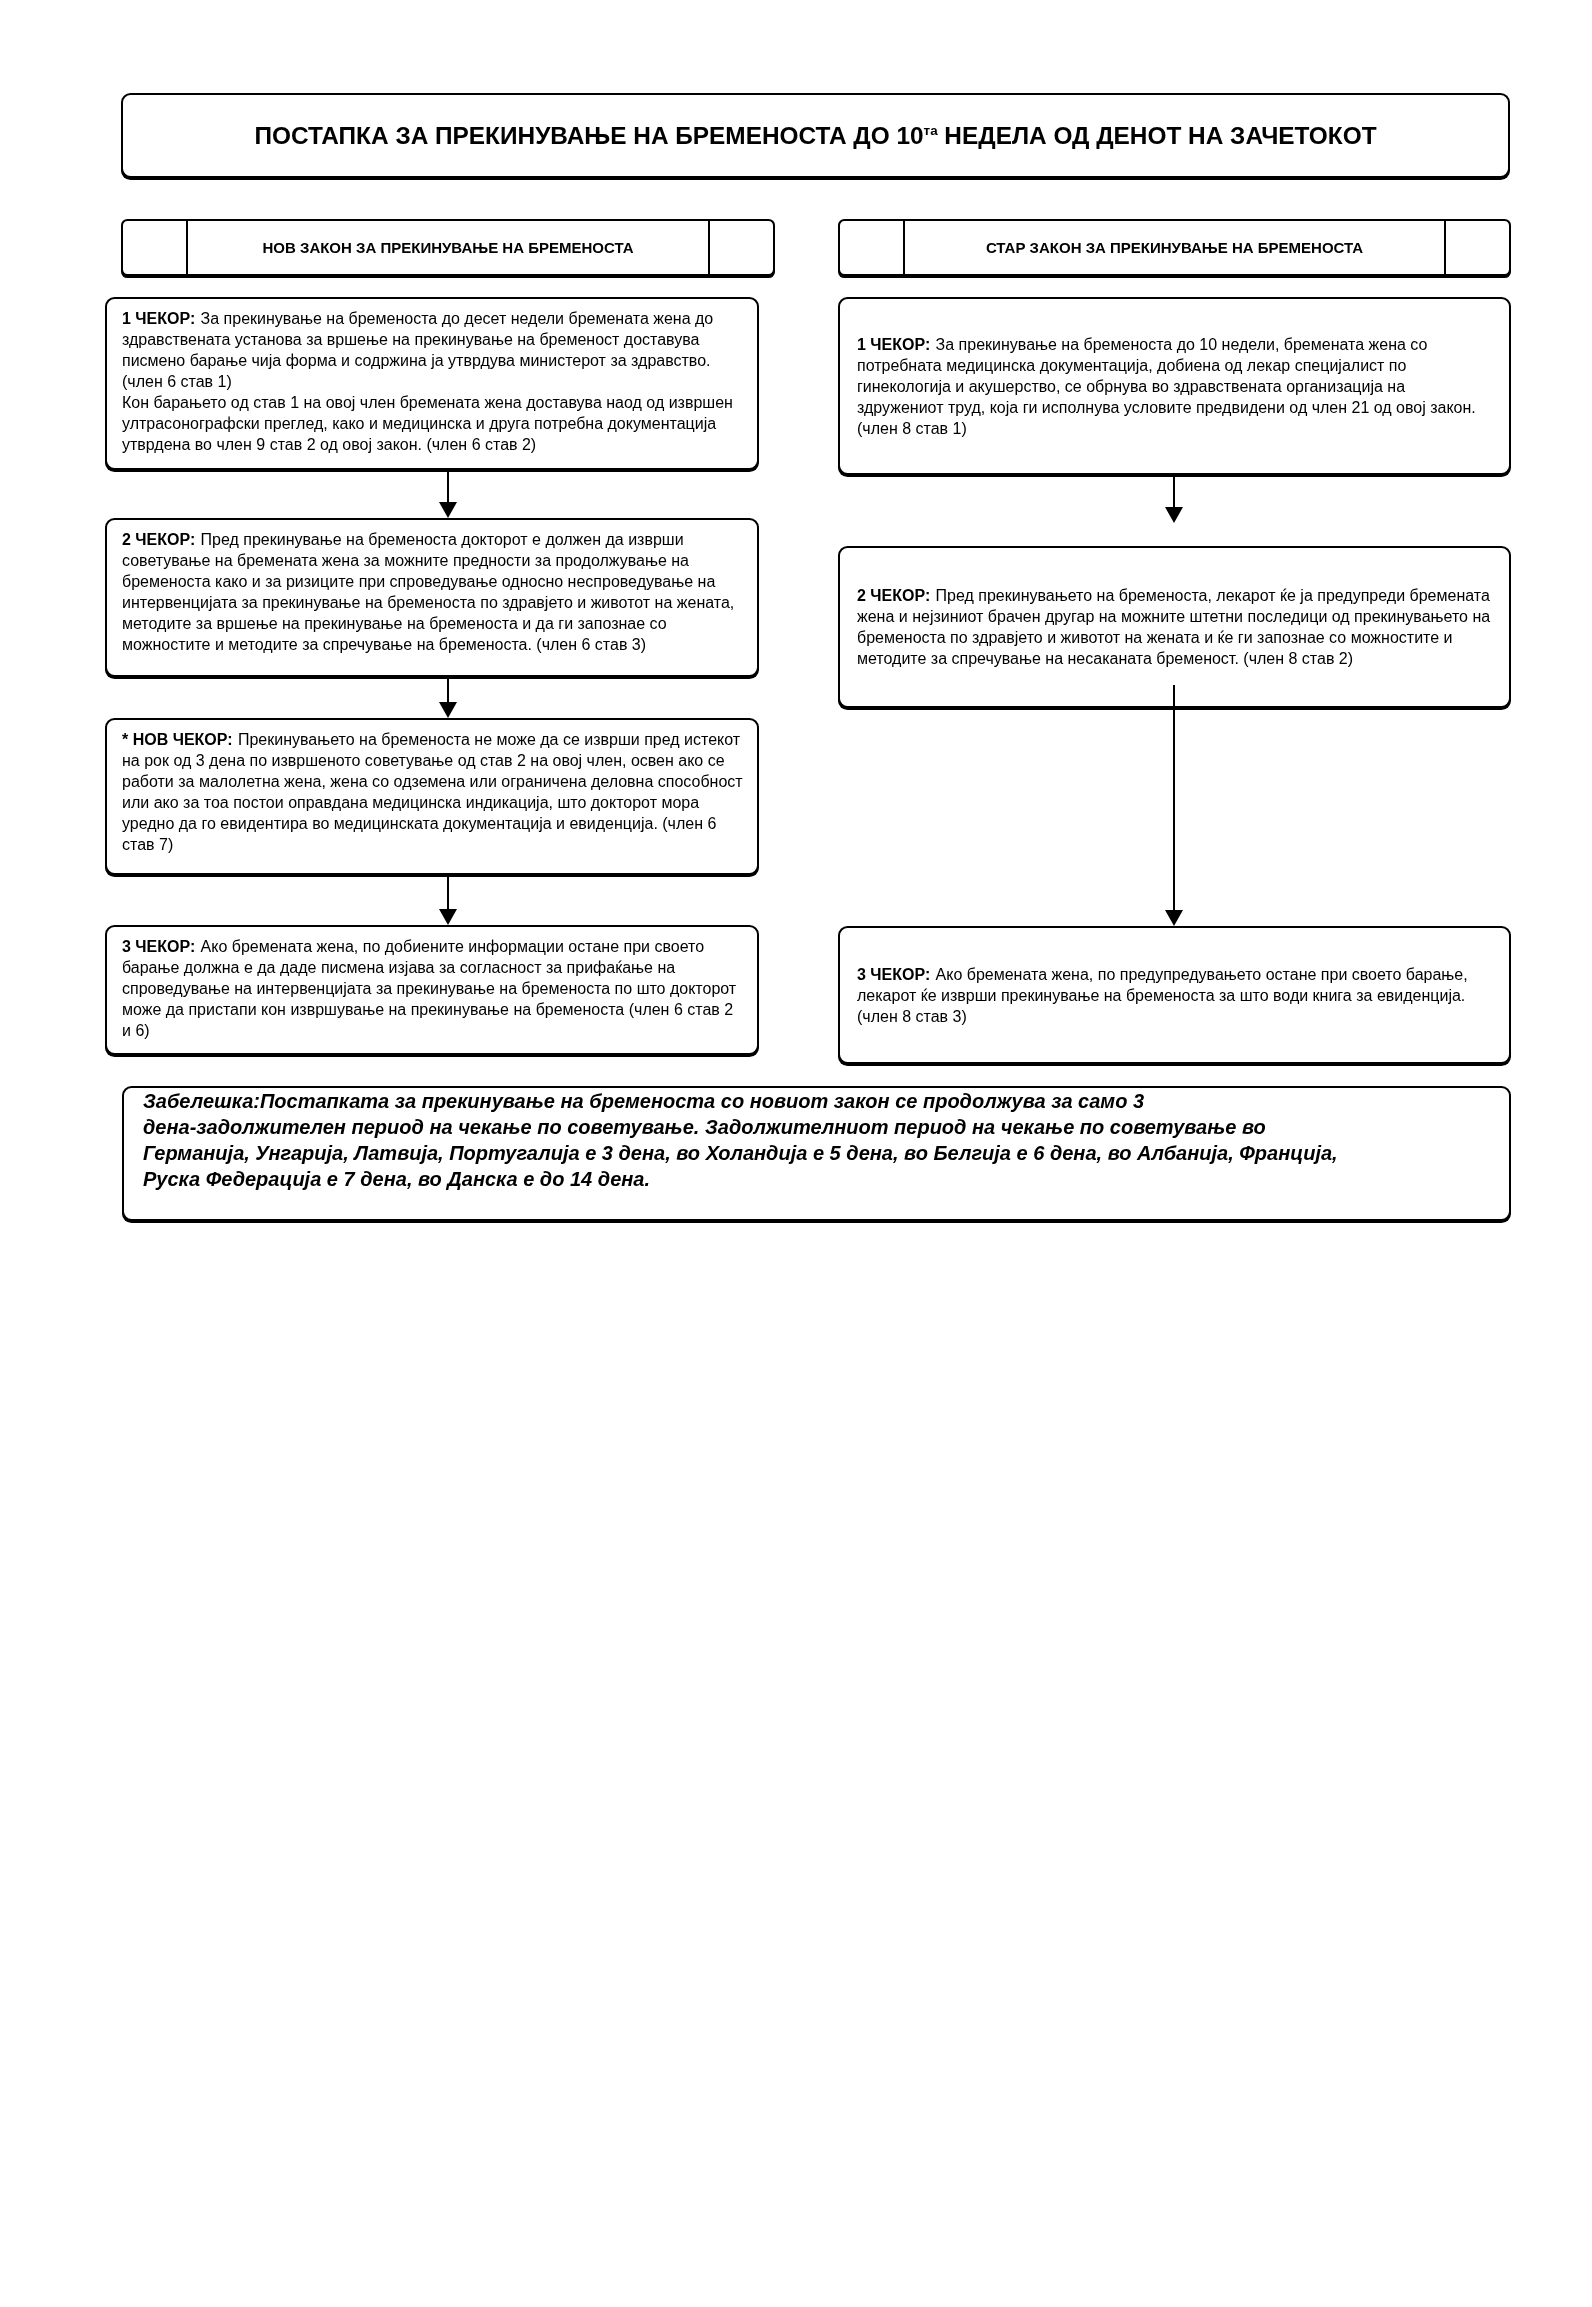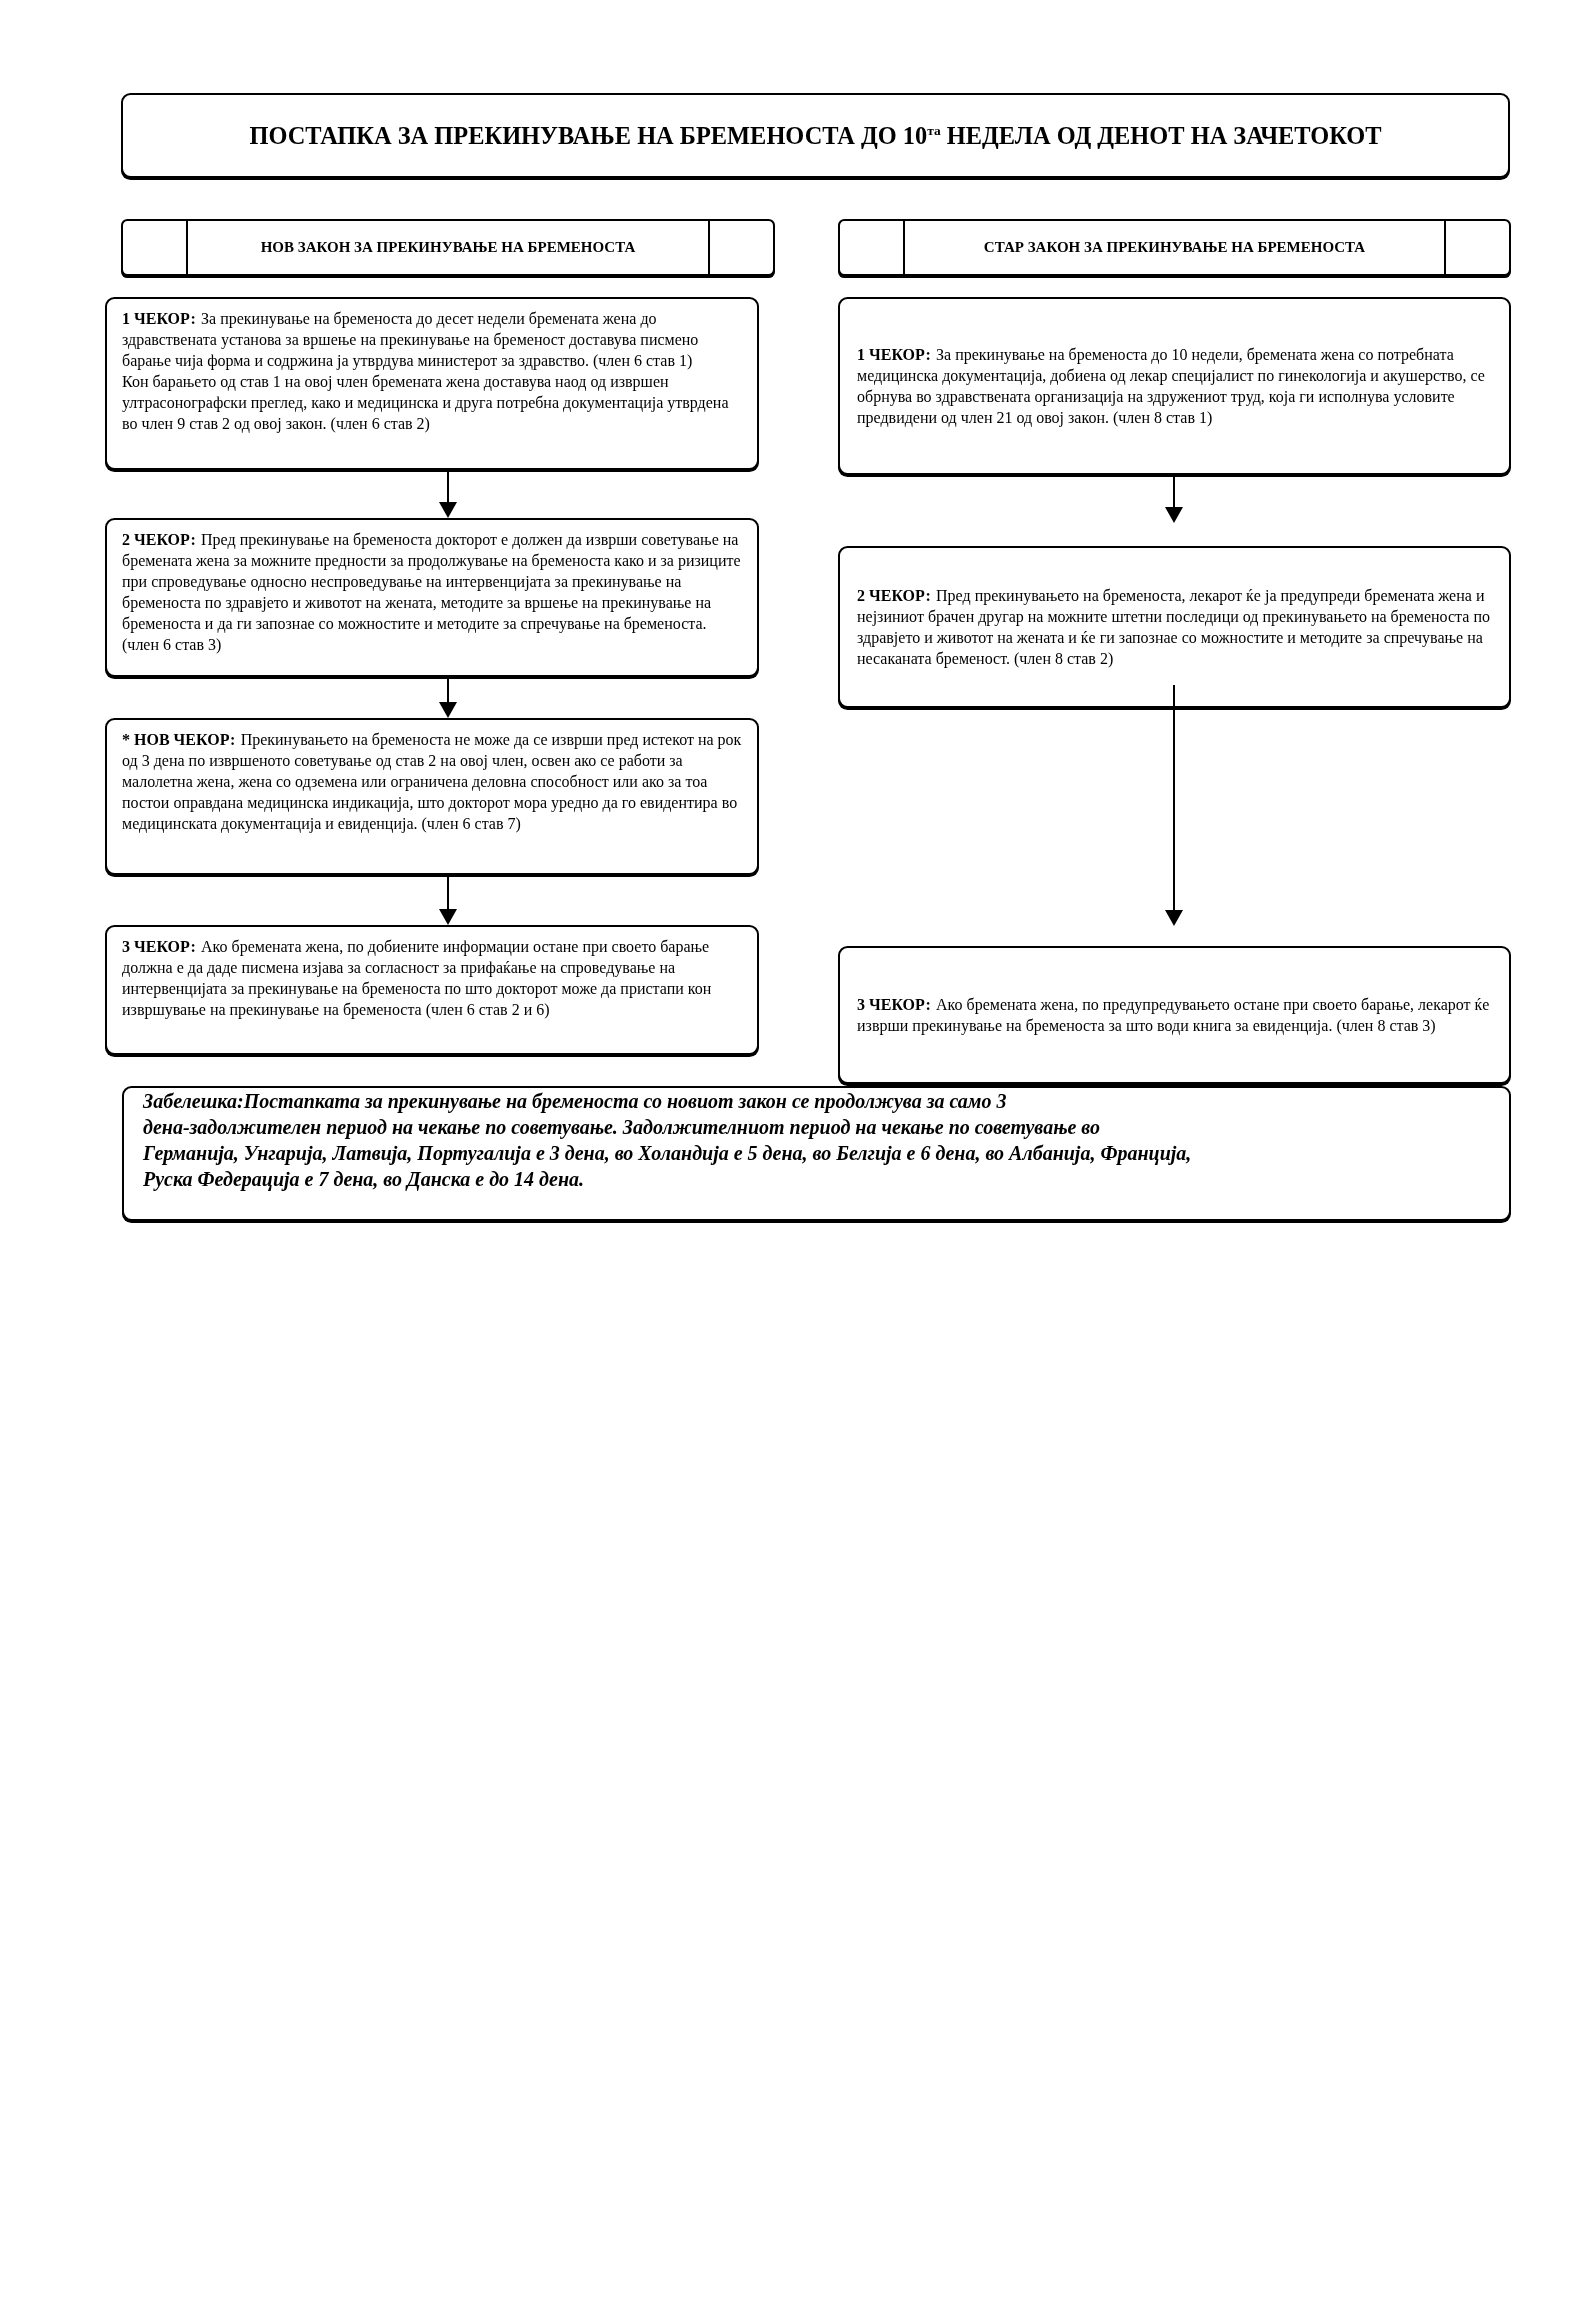--- a/index.html
+++ b/index.html
@@ -1,21 +1,21 @@
 <!DOCTYPE html>
 <html style="font-size:8.5px"><head>
 <meta charset="utf-8">
 <style>
   html, body { margin: 0; padding: 0; background: #ffffff; }
   .page {
     position: relative;
     width: 1593px;
     height: 1792px;
     background: #ffffff;
-    font-family: Liberation Serif, serif;
+    font-family: Liberation Sans, sans-serif;
     color: #000;
   }
   .box {
     position: absolute;
     box-sizing: border-box;
     background: #ffffff;
     border: 2.1px solid #000;
     box-shadow: 0 2.1px 0 #000;
   }
   .title-box {
@@ -106,21 +106,21 @@
         <div class="step-text"><b class="lbl">1 ЧЕКОР:</b><span>За прекинување на бременоста до 10 недели, бремената жена со потребната медицинска документација, добиена од лекар специјалист по гинекологија и акушерство, се обрнува во здравствената организација на здружениот труд, која ги исполнува условите предвидени од член 21 од овој закон. (член 8 став 1)</span></div>
       </div>
   </div>
 
   <div class="box step col-r" style="top:506px; height:162px;margin-top:40px;">
     <div class="vcenter">
         <div class="step-text"><b class="lbl">2 ЧЕКОР:</b><span>Пред прекинувањето на бременоста, лекарот ќе ја предупреди бремената жена и нејзиниот брачен другар на можните штетни последици од прекинувањето на бременоста по здравјето и животот на жената и ќе ги запознае со можностите и методите за спречување на несаканата бременост. (член 8 став 2)</span></div>
       </div>
   </div>
 
-  <div class="box step col-r" style="top:926px; height:138px;margin-top:20px;">
+  <div class="box step col-r" style="top:926px; height:138px;">
     <div class="vcenter">
         <div class="step-text"><b class="lbl">3 ЧЕКОР:</b><span>Ако бремената жена, по предупредувањето остане при своето барање, лекарот ќе изврши прекинување на бременоста за што води книга за евиденција. (член 8 став 3)</span></div>
       </div>
   </div>
 
   <div class="aline" style="left:447px; top:470px; height:33px;"></div>
   <div class="ahead" style="left:439px; top:502px;"></div>
 
   <div class="aline" style="left:447px; top:677px; height:26px;"></div>
   <div class="ahead" style="left:439px; top:702px;"></div>

